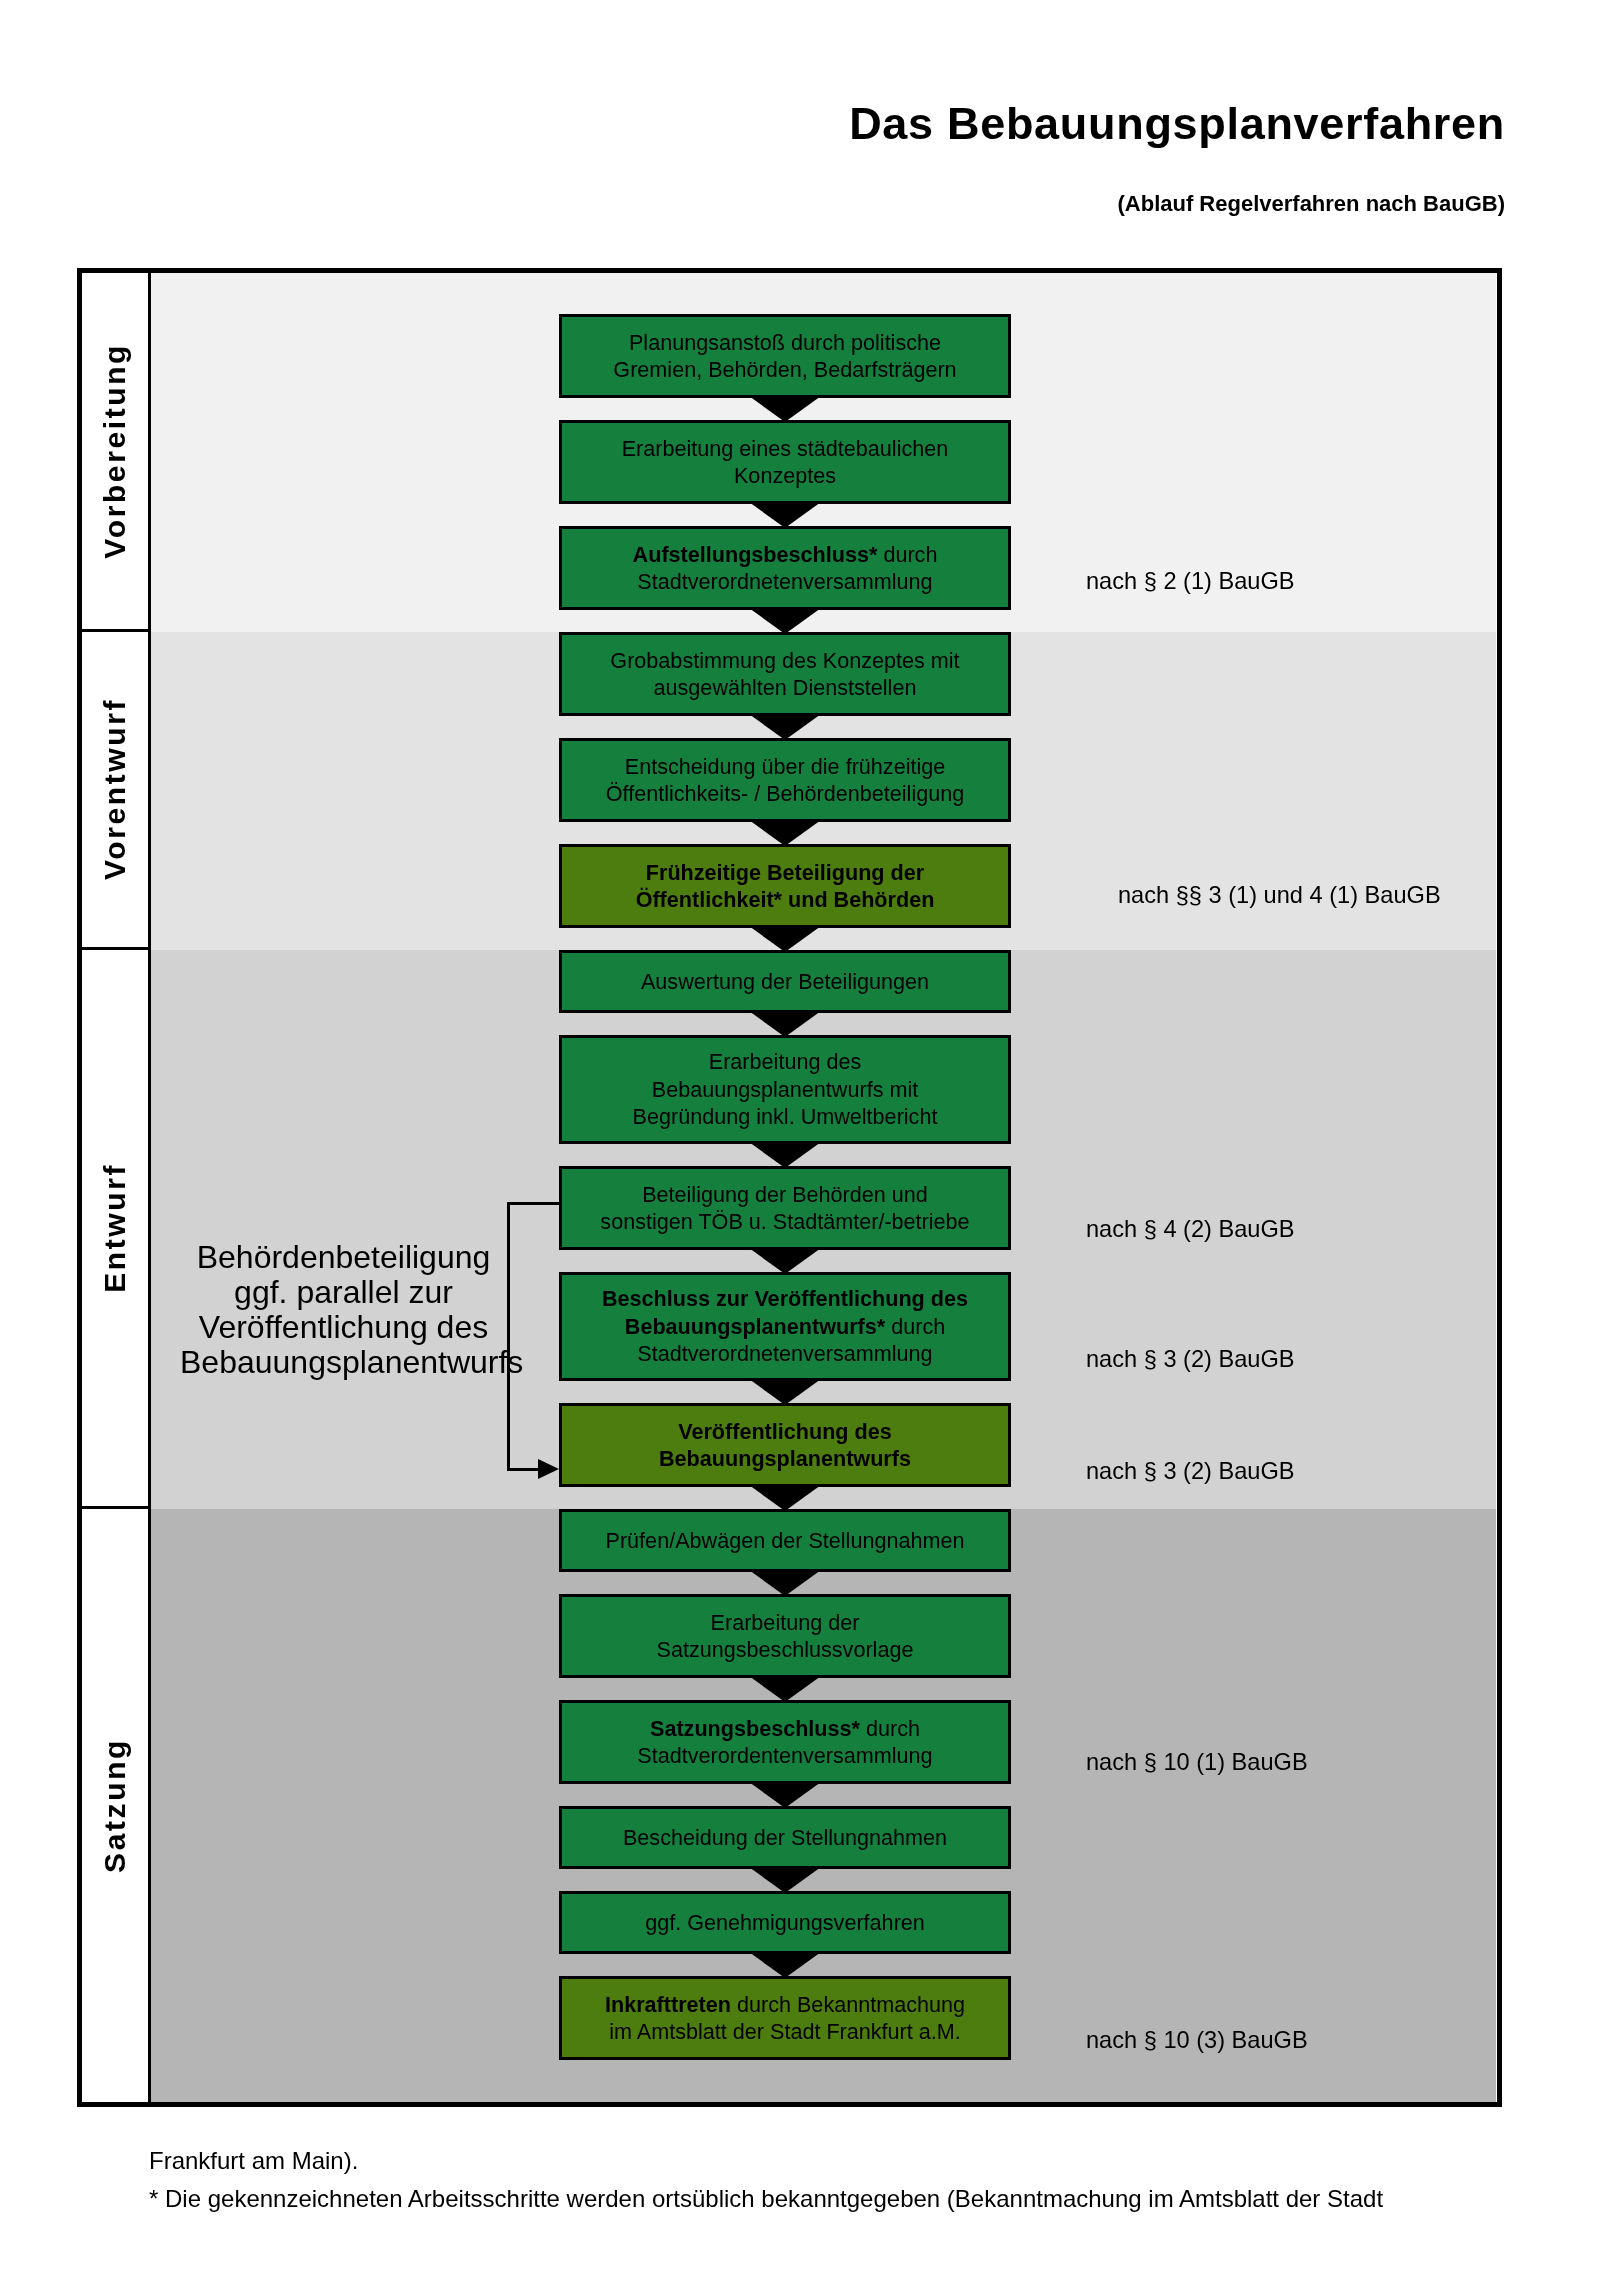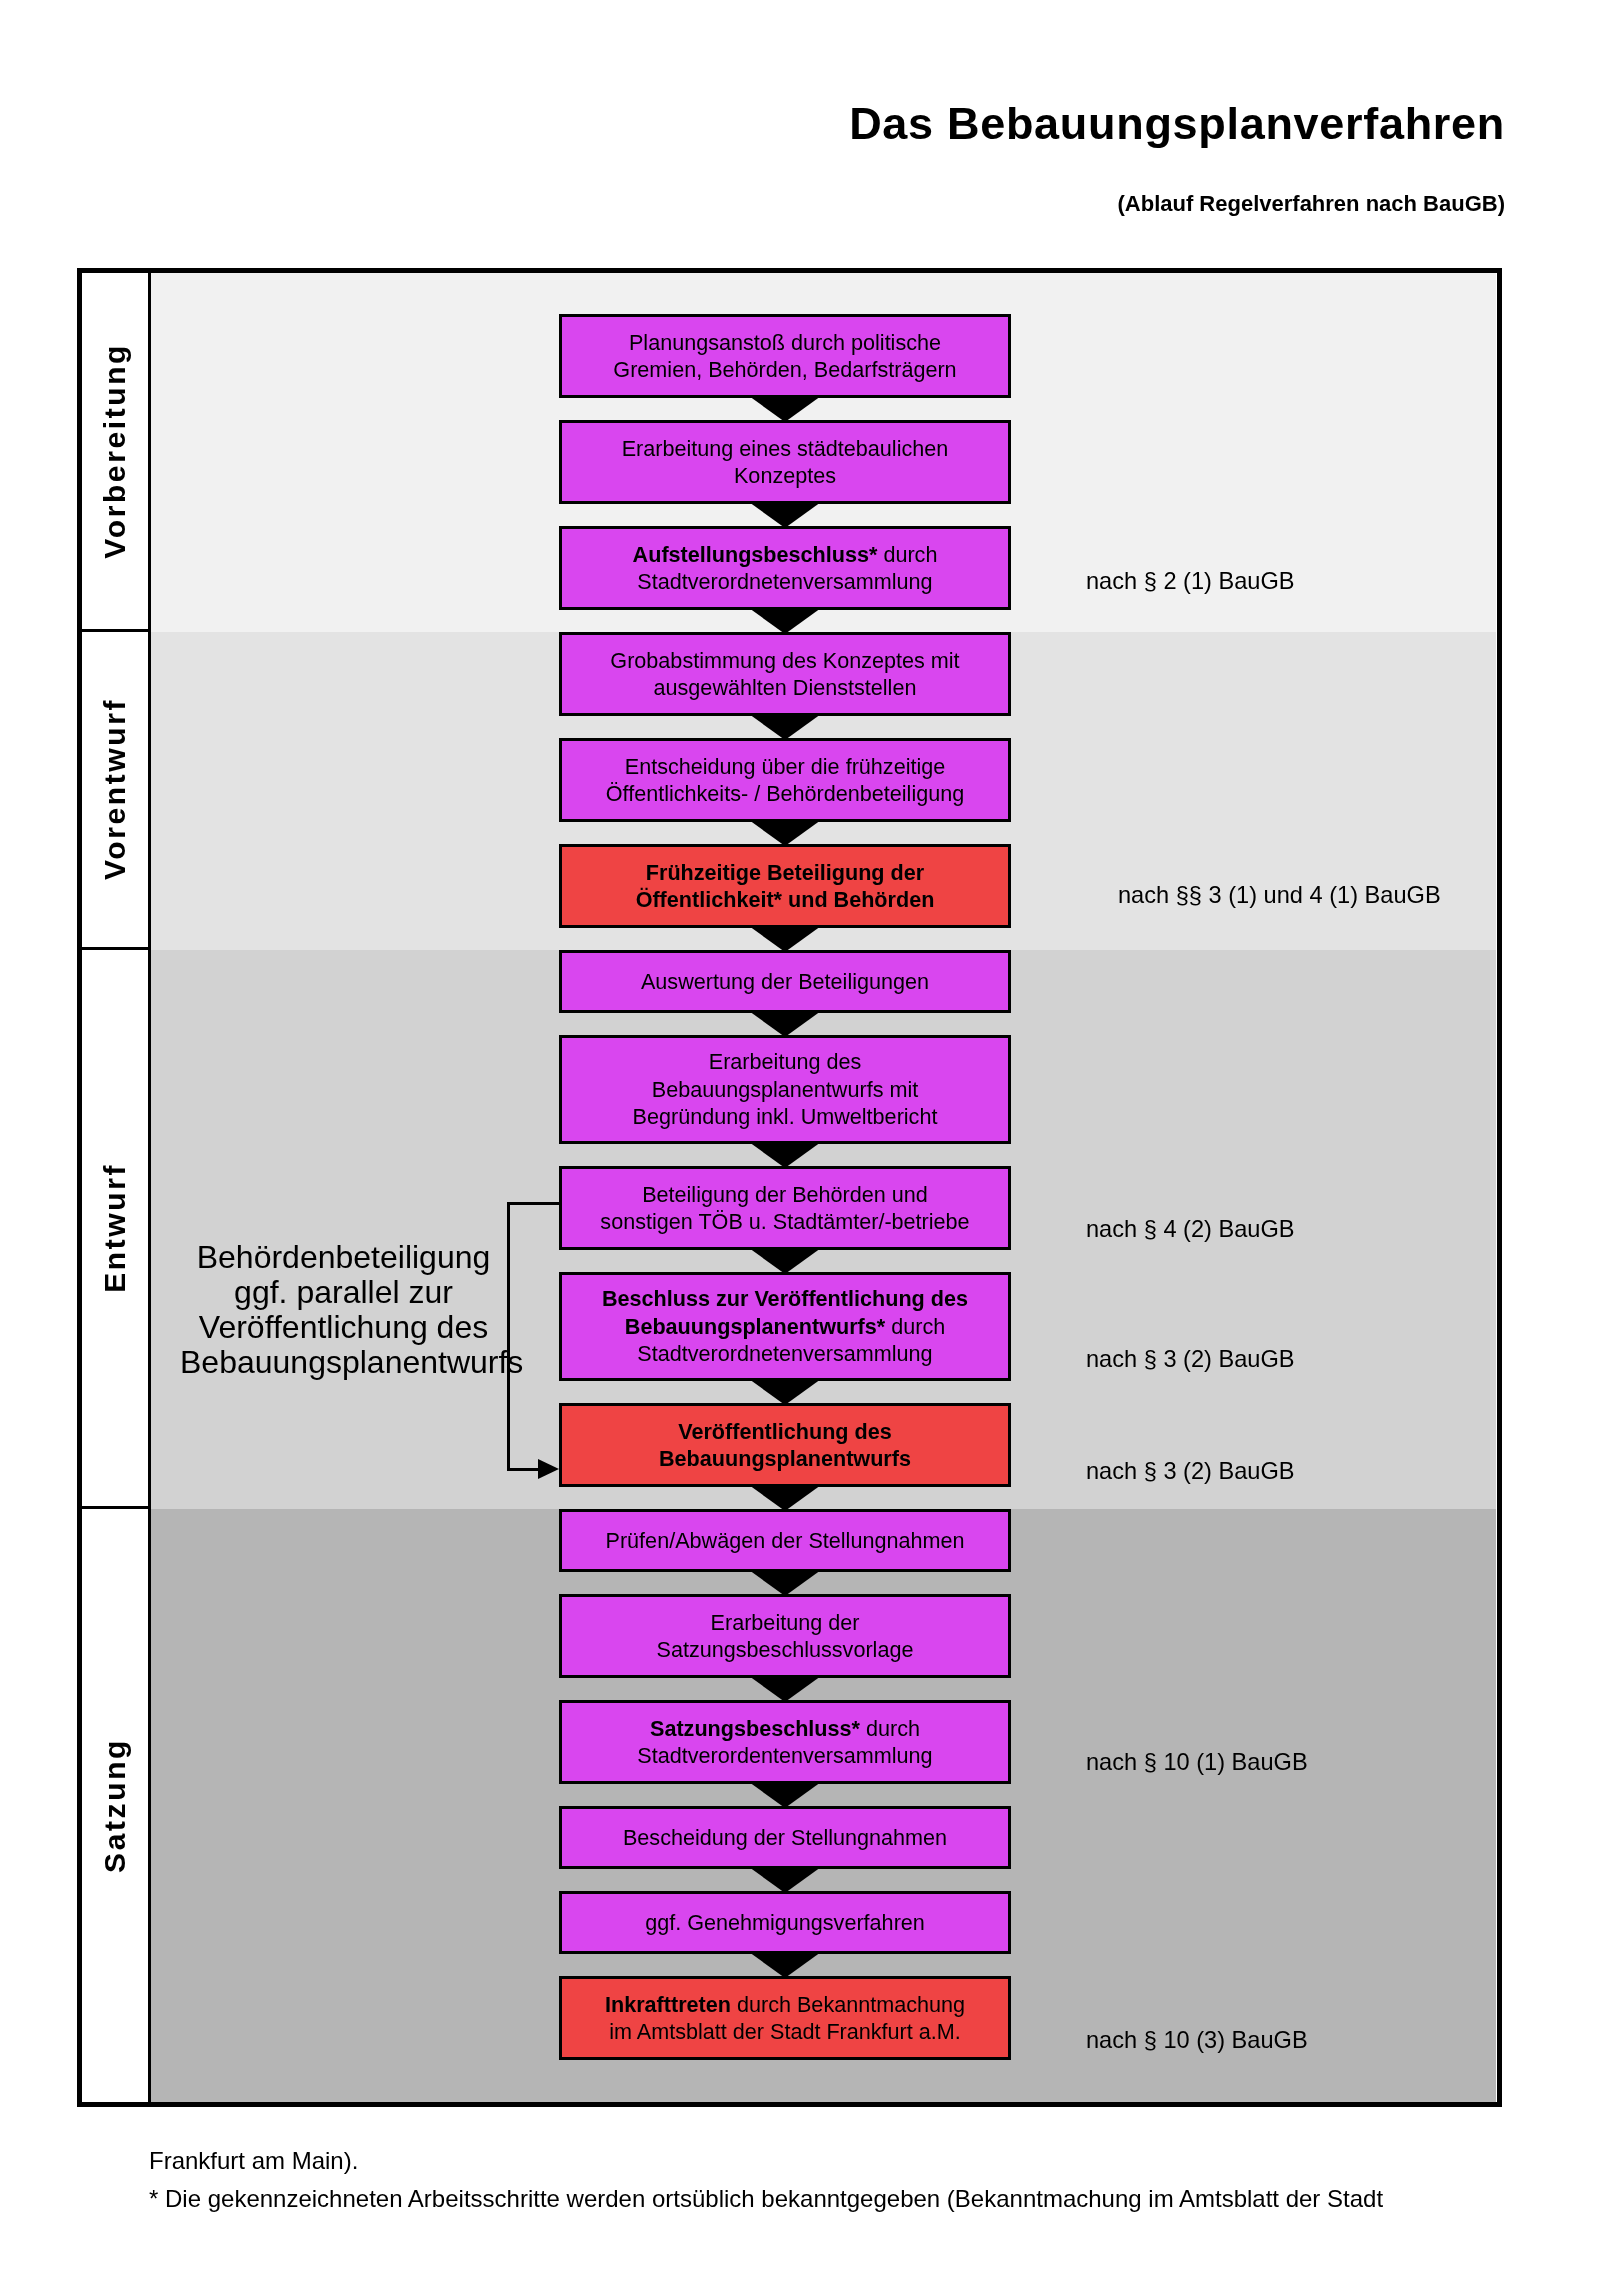--- a/index.html
+++ b/index.html
@@ -30,27 +30,27 @@
 
   
   .band{position:absolute;left:69px;width:1345px;}
   .band.s1{top:0;height:359px;}
   .band.s2{top:359px;height:318px;}
   .band.s3{top:677px;height:559px;}
   .band.s4{top:1236px;height:593px;}
 
   
   #flow{position:absolute;left:477px;top:41px;width:452px;display:flex;flex-direction:column;align-items:center;}
-  .fbox{width:452px;box-sizing:border-box;border:3.9px solid #000;background:#d946ef;
+  .fbox{width:452px;box-sizing:border-box;border:3.9px solid #000;background:#15803d;
         display:flex;flex-direction:column;align-items:center;justify-content:center;
         font-size:21.6px;line-height:27.5px;text-align:center;}
   .fbox.l1{height:63px;}
   .fbox.l2{height:84px;}
   .fbox.l3{height:109px;align-items:center;}
-  .fbox.blue{background:#ef4444;}
+  .fbox.blue{background:#4d7c0f;}
   .fline{white-space:pre;}
   .fline .b{font-weight:bold;}
   .farrow{width:0;height:0;border-left:36px solid transparent;border-right:36px solid transparent;
           border-top:26px solid #000;margin-top:-2px;margin-bottom:-2px;}
 
   
   .lref{position:absolute;left:1004px;font-size:23.6px;white-space:nowrap;}
   .lref.r1{top:295px;}
   .lref.r2{top:609px;margin-left:32px;}
   .lref.r3{top:943px;}

